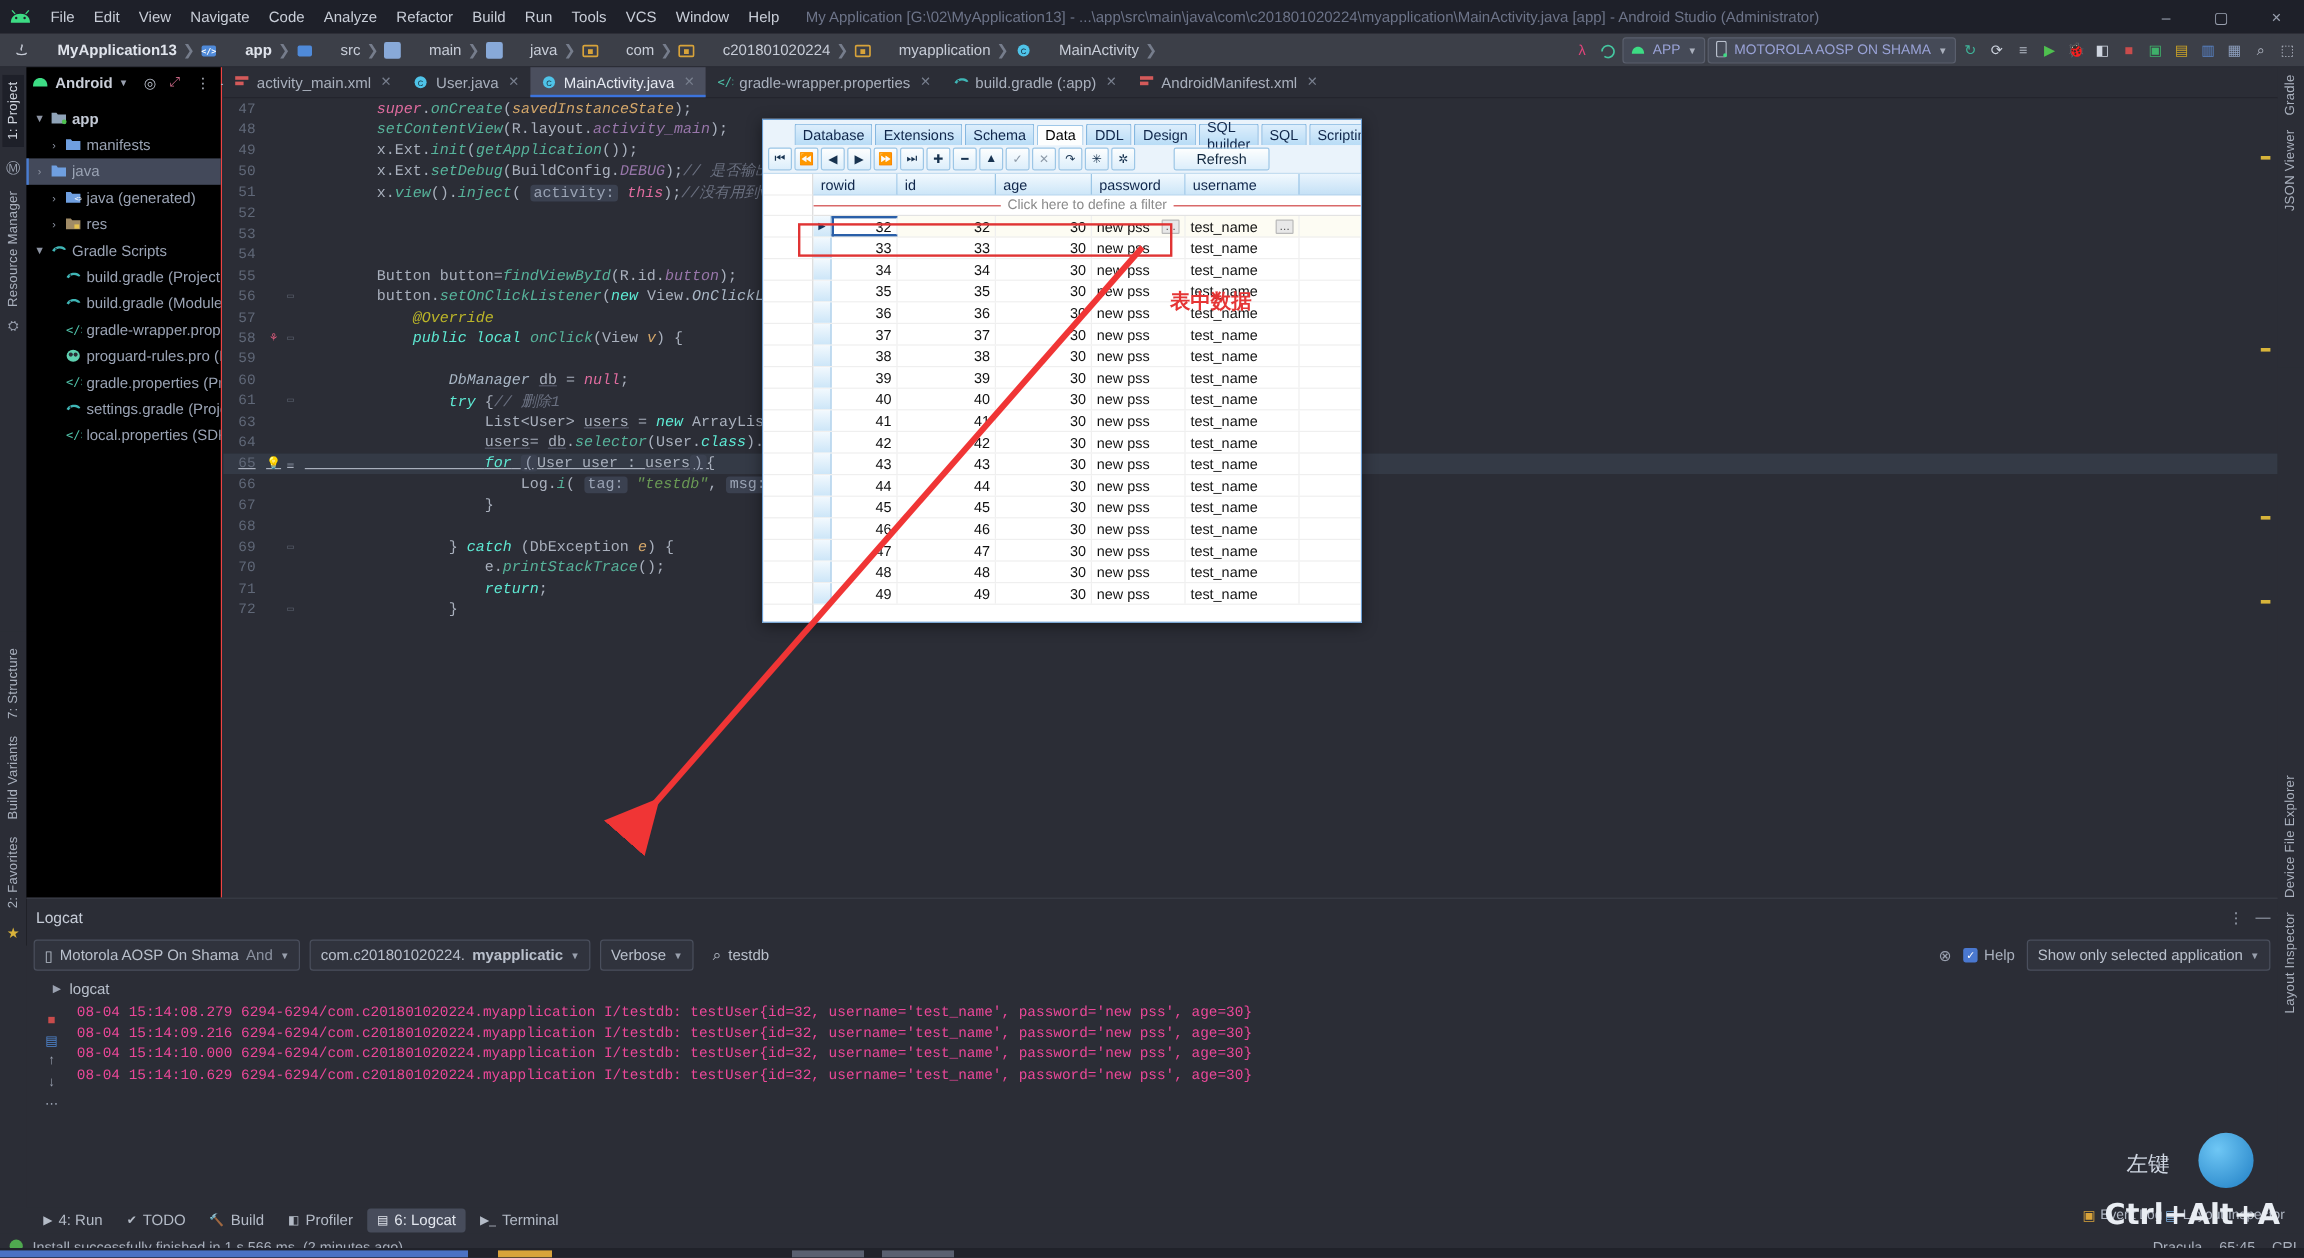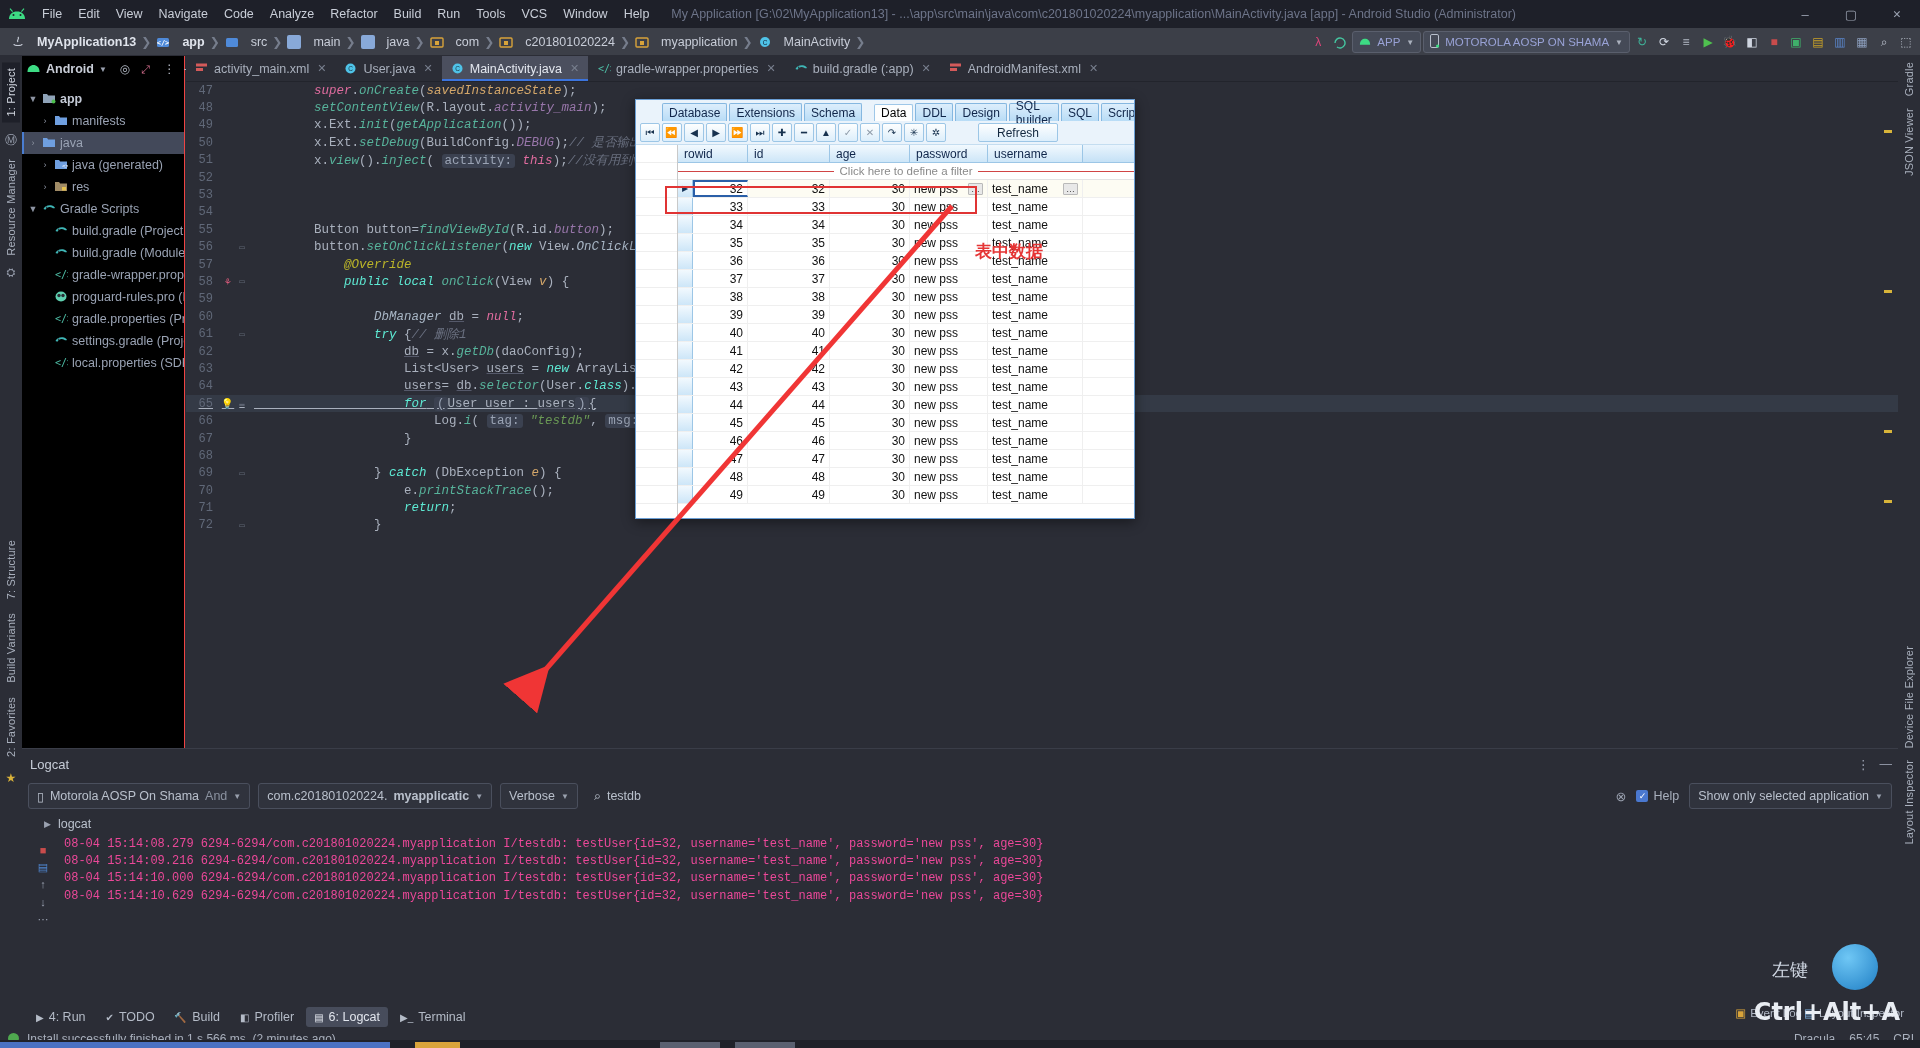--- a/index.html
+++ b/index.html
@@ -23,21 +23,21 @@
   #menubar .mi{ padding:3px 8px; color:#c9ced8; font-size:12.5px; white-space:nowrap;}
   #winTitle{ margin-left:14px; color:#6f7casd; color:#6d7489; font-size:12.5px; white-space:nowrap;}
   #winbtns{ position:absolute; right:0; top:0; height:28px; display:flex; align-items:center;}
   #winbtns div{ width:46px;height:28px;display:flex;align-items:center;justify-content:center;color:#9aa1b0;font-size:13px;}
 
   
   #navbar{
     height:28px; background:#3c3f48; display:flex; align-items:center;
     padding-left:8px; position:relative; border-bottom:1px solid #2b2d36;
   }
-  .crumb{display:flex;align-items:center;gap:12px;padding:0 3px;color:#c8cdd8;white-space:nowrap;font-size:12.5px;}
+  .crumb{display:flex;align-items:center;gap:23px;padding:0 3px;color:#c8cdd8;white-space:nowrap;font-size:12.5px;}
   .crumb.bold{font-weight:bold;color:#e0e4ec;}
   .sep{color:#767d8c;margin:0 2px;font-size:12px;}
   .ic{width:14px;height:14px;display:inline-block;flex:0 0 14px;}
   .fld{background:#88a9d8;border-radius:2px;}
   #toolright{position:absolute;right:4px;top:0;height:28px;display:flex;align-items:center;gap:2px;}
   .tbtn{width:20px;height:22px;display:flex;align-items:center;justify-content:center;border-radius:3px;color:#b4bac6;font-size:12px;}
   .combo{height:22px;background:#454a57;border:1px solid #5a5f6d;border-radius:3px;display:flex;align-items:center;gap:6px;padding:0 6px;color:#99a2d6;font-size:11.5px;white-space:nowrap;}
   .combo .car{font-size:8px;color:#aab0bd;}
 
   
@@ -78,21 +78,21 @@
   .typ{color:#a9b7c6;} .param{color:#d4a76a;}
   .chip{background:#3b4150;color:#9aa3b4;border-radius:3px;padding:0 3px;}
   .und{text-decoration:underline;text-decoration-color:#55596a;}
   #breadcrumb{position:absolute;bottom:0;left:0;right:0;height:26px;border-top:1px solid #3a3d48;display:flex;align-items:center;padding-left:74px;gap:7px;color:#a3aab8;font-size:12.5px;}
   #breadcrumb .sep{color:#6d7382;}
 
   
   #dbwin{position:absolute;left:635px;top:99px;width:500px;height:420px;background:#eef6fd;border:1px solid #6a9ed4;box-shadow:0 3px 12px rgba(0,0,0,.45);overflow:hidden;}
   #dbTabs{height:21px;display:flex;align-items:flex-end;background:#eaf3fb;padding-left:26px;}
   .dbtab{height:18px;padding:0 6px;font-size:12px;color:#10264a;background:linear-gradient(#ddeefc,#b8dcf6);border:1px solid #85b7e0;border-bottom:none;border-radius:2px 2px 0 0;margin-right:2px;display:flex;align-items:center;}
-  .dbtab.on{background:#fdfefe;border-color:#9ec7e8;color:#000;font-weight:normal;height:17px;margin-left:10px;}
+  .dbtab.on{background:#fdfefe;border-color:#9ec7e8;color:#000;font-weight:normal;height:17px;}
   #dbToolbar{height:24px;display:flex;align-items:center;gap:2px;background:#eaf3fb;padding:2px 4px;border-bottom:1px solid #c4ddf0;}
   .dbb{width:20px;height:19px;background:linear-gradient(#fdfefe,#dceefb);border:1px solid #9cc6e6;border-radius:2px;display:flex;align-items:center;justify-content:center;font-size:10px;color:#17324f;}
   .dbb.dim{color:#8d9aa8;}
   #refreshBtn{margin-left:30px;height:19px;padding:0 18px;background:linear-gradient(#fdfefe,#dceefb);border:1px solid #9cc6e6;border-radius:2px;font-size:12px;color:#12283f;display:flex;align-items:center;}
   #dbGrid{position:absolute;left:42px;right:0;top:45px;bottom:0;background:#fff;}
   #gridHdr{height:18px;display:flex;background:linear-gradient(#e9f4fd,#c5e1f6);border-bottom:1px solid #9cc6e6;}
   #gridHdr .gh{font-size:12px;color:#10264a;display:flex;align-items:center;padding-left:6px;border-right:1px solid #9cc6e6;background:linear-gradient(#f2f9fe,#cde6f8);}
   #filterRow{height:17px;display:flex;align-items:center;justify-content:center;color:#8a8a8a;font-size:11.5px;border-bottom:1px solid #e3e3e3;background:#fff;position:relative;}
   #filterRow .line{position:absolute;left:0;right:0;top:8px;height:1px;background:#d04545;}
   #filterRow span{position:relative;background:#fff;padding:0 6px;}
@@ -478,21 +478,20 @@
         <div class="cl"><span class="gut">52</span><span class="mk"></span><span class="fold"></span><span class="txt"></span></div>
         <div class="cl"><span class="gut">53</span><span class="mk"></span><span class="fold"></span><span class="txt"></span></div>
         <div class="cl"><span class="gut">54</span><span class="mk"></span><span class="fold"></span><span class="txt"></span></div>
         <div class="cl"><span class="gut">55</span><span class="mk"></span><span class="fold"></span><span class="txt">        Button button=<i class="fn">findViewById</i>(R.id.<i class="fld3">button</i>);</span></div>
         <div class="cl"><span class="gut">56</span><span class="mk"></span><span class="fold">▭</span><span class="txt">        button.<i class="fn">setOnClickListener</i>(<i class="kw">new</i> View.<i class="typ" style="font-style:italic;color:#a9b7c6">OnClickListener</i>() {</span></div>
         <div class="cl"><span class="gut">57</span><span class="mk"></span><span class="fold"></span><span class="txt">            <i class="fn" style="color:#bbb529">@Override</i></span></div>
         <div class="cl"><span class="gut">58</span><span class="mk" style="color: rgb(216, 90, 122);">⚘</span><span class="fold">▭</span><span class="txt">            <i class="kw">public</i> <i class="kw">local</i> <i class="fn">onClick</i>(View <i class="param" style="font-style:italic">v</i>) {</span></div>
         <div class="cl"><span class="gut">59</span><span class="mk"></span><span class="fold"></span><span class="txt"></span></div>
         <div class="cl"><span class="gut">60</span><span class="mk"></span><span class="fold"></span><span class="txt">                <i class="typ" style="font-style:italic">DbManager</i> <span class="und">db</span> = <i class="kw2">null</i>;</span></div>
         <div class="cl"><span class="gut">61</span><span class="mk"></span><span class="fold">▭</span><span class="txt">                <i class="kw">try</i> {<i class="cmt">// 删除1</i></span></div>
-        <div class="cl"><span class="gut">62</span><span class="mk"></span><span class="fold"></span><span class="txt">                    <span class="und">db</span> = x.<i class="fn">getDb</i>(daoConfig);</span></div>
         <div class="cl"><span class="gut">63</span><span class="mk"></span><span class="fold"></span><span class="txt">                    List&lt;User&gt; <span class="und">users</span> = <i class="kw">new</i> ArrayList&lt;&gt;();</span></div>
         <div class="cl"><span class="gut">64</span><span class="mk"></span><span class="fold"></span><span class="txt">                    <span class="und">users</span>= <span class="und">db</span>.<i class="fn">selector</i>(User.<i class="kw">class</i>).<i class="fn">orderBy</i>( <span class="chip">columnName</span></span></div>
         <div class="cl hl"><span class="gut">65</span><span class="mk">💡</span><span class="fold">▬</span><span class="txt">                    <i class="kw">for</i> <span class="chip">(</span>User user : <span class="und">users</span><span class="chip">)</span>{</span></div>
         <div class="cl"><span class="gut">66</span><span class="mk"></span><span class="fold"></span><span class="txt">                        Log.<i class="fn">i</i>( <span class="chip">tag:</span> <i class="str">"testdb"</i>, <span class="chip">msg:</span> <i class="str">"test"</i> + user);</span></div>
         <div class="cl"><span class="gut">67</span><span class="mk"></span><span class="fold"></span><span class="txt">                    }</span></div>
         <div class="cl"><span class="gut">68</span><span class="mk"></span><span class="fold"></span><span class="txt"></span></div>
         <div class="cl"><span class="gut">69</span><span class="mk"></span><span class="fold">▭</span><span class="txt">                } <i class="kw">catch</i> (DbException <i class="param" style="font-style:italic">e</i>) {</span></div>
         <div class="cl"><span class="gut">70</span><span class="mk"></span><span class="fold"></span><span class="txt">                    e.<i class="fn">printStackTrace</i>();</span></div>
         <div class="cl"><span class="gut">71</span><span class="mk"></span><span class="fold"></span><span class="txt">                    <i class="kw">return</i>;</span></div>
         <div class="cl"><span class="gut">72</span><span class="mk"></span><span class="fold">▭</span><span class="txt">                }</span></div>

